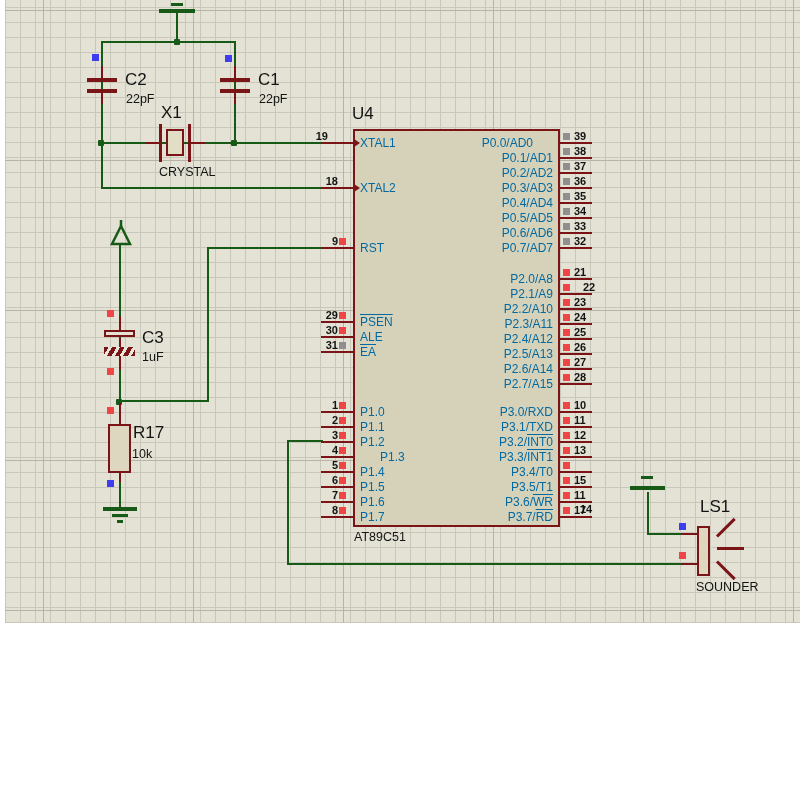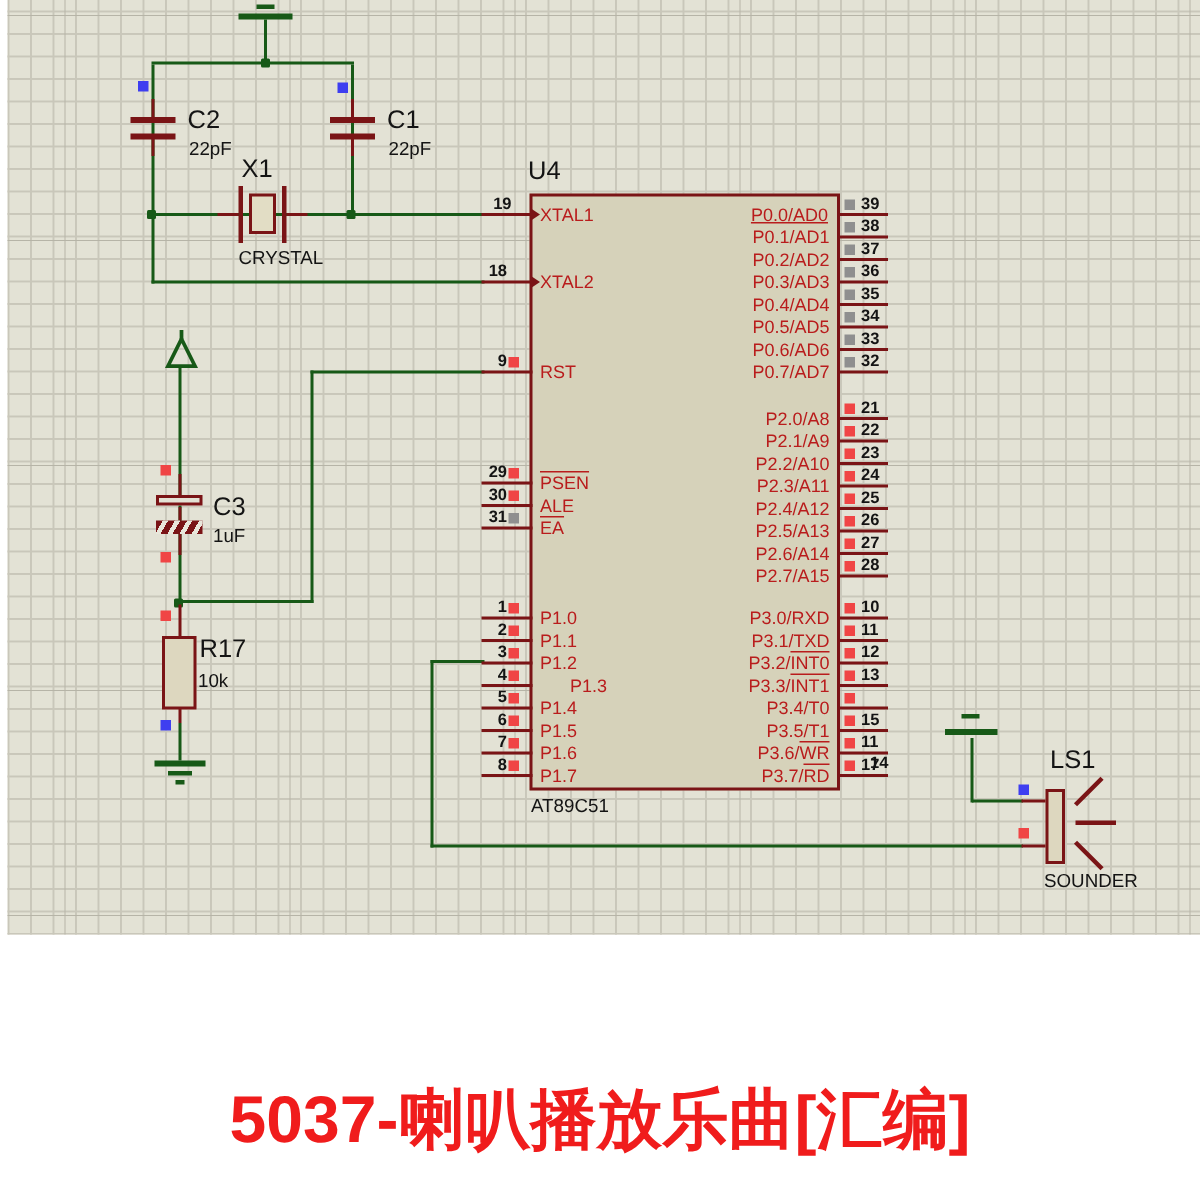--- a/index.html
+++ b/index.html
@@ -27,21 +27,21 @@
   .hollow{position:absolute;border:2px solid #7a1416;background:#e3e2d5;box-sizing:border-box;}
   .hatch{position:absolute;background:#7a1416;
     background-image:repeating-linear-gradient(120deg,transparent 0 4px,#e9e7db 4px 7px);}
   .chip{position:absolute;border:2px solid #7a1416;background:#d6d2ba;box-sizing:border-box;}
   .lbl{position:absolute;color:#141414;white-space:nowrap;}
   .ref{font-size:17px;}
   .val{font-size:12.5px;}
   .pinline{position:absolute;background:#7a1416;}
   .pinnum{position:absolute;font-size:11px;font-weight:bold;color:#141414;line-height:12px;white-space:nowrap;}
   .numL{text-align:right;}
-  .pinname{position:absolute;font-size:12px;color:#b91c1c;line-height:14px;white-space:nowrap;}
+  .pinname{position:absolute;font-size:12px;color:#0369a1;line-height:14px;white-space:nowrap;}
   .nmR{text-align:right;}
   .ol{text-decoration:overline;}
   .clk{position:absolute;width:0;height:0;border-left:6px solid #7a1416;
        border-top:4px solid transparent;border-bottom:4px solid transparent;}
   .wave{position:absolute;background:#7a1416;transform-origin:left center;}
   .cap{position:absolute;left:0;width:800px;text-align:center;font-weight:bold;
        font-size:44px;line-height:54px;white-space:nowrap;}
 </style>
 </head>
 <body>
@@ -137,24 +137,23 @@
   <div class="lbl val" style="left:159px;top:165px;">CRYSTAL</div>
   <div class="lbl ref" style="left:352px;top:104px;">U4</div>
   <div class="lbl val" style="left:354px;top:530px;">AT89C51</div>
   <div class="lbl ref" style="left:142px;top:328px;">C3</div>
   <div class="lbl val" style="left:142px;top:350px;">1uF</div>
   <div class="lbl ref" style="left:133px;top:423px;">R17</div>
   <div class="lbl val" style="left:132px;top:447px;">10k</div>
   <div class="lbl ref" style="left:700px;top:497px;">LS1</div>
   <div class="lbl val" style="left:696px;top:580px;">SOUNDER</div>
 
-  <div class="cap" style="top: 720px; color: rgb(240, 28, 28);">5037-喇叭播放乐曲[汇编]</div>
 
 <div class="pinline" style="left: 321px; top: 142px; width: 34px; height: 2px;"></div>
-    <div class="pinnum numL" style="left: 301px; top: 130px; width: 40px; height: 12px;">19</div>
+    <div class="pinnum numL" style="left: 288px; top: 130px; width: 40px; height: 12px;">19</div>
     <div class="clk" style="left: 354px; top: 139px; width: 0px; height: 0px;"></div>
     <div class="pinname" style="left: 360px; top: 136px; width: 140px; height: 14px;"><span>XTAL1</span></div>
     <div class="pinline" style="left: 321px; top: 187px; width: 34px; height: 2px;"></div>
     <div class="pinnum numL" style="left: 298px; top: 175px; width: 40px; height: 12px;">18</div>
     <div class="clk" style="left: 354px; top: 184px; width: 0px; height: 0px;"></div>
     <div class="pinname" style="left: 360px; top: 181px; width: 140px; height: 14px;"><span>XTAL2</span></div>
     <div class="pinline" style="left: 321px; top: 247px; width: 34px; height: 2px;"></div>
     <div class="pinnum numL" style="left: 298px; top: 235px; width: 40px; height: 12px;">9</div>
     <div class="sq red" style="left: 339px; top: 238px; width: 7px; height: 7px;"></div>
     <div class="pinname" style="left: 360px; top: 241px; width: 140px; height: 14px;"><span>RST</span></div>
@@ -198,21 +197,21 @@
     <div class="pinnum numL" style="left: 298px; top: 489px; width: 40px; height: 12px;">7</div>
     <div class="sq red" style="left: 339px; top: 492px; width: 7px; height: 7px;"></div>
     <div class="pinname" style="left: 360px; top: 495px; width: 140px; height: 14px;"><span>P1.6</span></div>
     <div class="pinline" style="left: 321px; top: 516px; width: 34px; height: 2px;"></div>
     <div class="pinnum numL" style="left: 298px; top: 504px; width: 40px; height: 12px;">8</div>
     <div class="sq red" style="left: 339px; top: 507px; width: 7px; height: 7px;"></div>
     <div class="pinname" style="left: 360px; top: 510px; width: 140px; height: 14px;"><span>P1.7</span></div>
     <div class="pinline" style="left: 558px; top: 142px; width: 34px; height: 2px;"></div>
     <div class="pinnum" style="left: 574px; top: 130px; width: 30px; height: 12px;">39</div>
     <div class="sq gray" style="left: 563px; top: 133px; width: 7px; height: 7px;"></div>
-    <div class="pinname nmR" style="left: 407px; top: 136px; width: 145px; height: 14px; text-decoration: underline;"><span>P0.0/AD0</span></div>
+    <div class="pinname nmR" style="left: 388px; top: 136px; width: 145px; height: 14px;"><span>P0.0/AD0</span></div>
     <div class="pinline" style="left: 558px; top: 157px; width: 34px; height: 2px;"></div>
     <div class="pinnum" style="left: 574px; top: 145px; width: 30px; height: 12px;">38</div>
     <div class="sq gray" style="left: 563px; top: 148px; width: 7px; height: 7px;"></div>
     <div class="pinname nmR" style="left: 408px; top: 151px; width: 145px; height: 14px;"><span>P0.1/AD1</span></div>
     <div class="pinline" style="left: 558px; top: 172px; width: 34px; height: 2px;"></div>
     <div class="pinnum" style="left: 574px; top: 160px; width: 30px; height: 12px;">37</div>
     <div class="sq gray" style="left: 563px; top: 163px; width: 7px; height: 7px;"></div>
     <div class="pinname nmR" style="left: 408px; top: 166px; width: 145px; height: 14px;"><span>P0.2/AD2</span></div>
     <div class="pinline" style="left: 558px; top: 187px; width: 34px; height: 2px;"></div>
     <div class="pinnum" style="left: 574px; top: 175px; width: 30px; height: 12px;">36</div>
@@ -232,21 +231,21 @@
     <div class="pinname nmR" style="left: 408px; top: 226px; width: 145px; height: 14px;"><span>P0.6/AD6</span></div>
     <div class="pinline" style="left: 558px; top: 247px; width: 34px; height: 2px;"></div>
     <div class="pinnum" style="left: 574px; top: 235px; width: 30px; height: 12px;">32</div>
     <div class="sq gray" style="left: 563px; top: 238px; width: 7px; height: 7px;"></div>
     <div class="pinname nmR" style="left: 408px; top: 241px; width: 145px; height: 14px;"><span>P0.7/AD7</span></div>
     <div class="pinline" style="left: 558px; top: 278px; width: 34px; height: 2px;"></div>
     <div class="pinnum" style="left: 574px; top: 266px; width: 30px; height: 12px;">21</div>
     <div class="sq red" style="left: 563px; top: 269px; width: 7px; height: 7px;"></div>
     <div class="pinname nmR" style="left: 408px; top: 272px; width: 145px; height: 14px;"><span>P2.0/A8</span></div>
     <div class="pinline" style="left: 558px; top: 293px; width: 34px; height: 2px;"></div>
-    <div class="pinnum" style="left: 574px; top: 281px; width: 30px; height: 12px;">22</div>
+    <div class="pinnum" style="left: 574px; top: 281px; width: 30px; height: 12px; text-align: center;">22</div>
     <div class="sq red" style="left: 563px; top: 284px; width: 7px; height: 7px;"></div>
     <div class="pinname nmR" style="left: 408px; top: 287px; width: 145px; height: 14px;"><span>P2.1/A9</span></div>
     <div class="pinline" style="left: 558px; top: 308px; width: 34px; height: 2px;"></div>
     <div class="pinnum" style="left: 574px; top: 296px; width: 30px; height: 12px;">23</div>
     <div class="sq red" style="left: 563px; top: 299px; width: 7px; height: 7px;"></div>
     <div class="pinname nmR" style="left: 408px; top: 302px; width: 145px; height: 14px;"><span>P2.2/A10</span></div>
     <div class="pinline" style="left: 558px; top: 323px; width: 34px; height: 2px;"></div>
     <div class="pinnum" style="left: 574px; top: 311px; width: 30px; height: 12px;">24</div>
     <div class="sq red" style="left: 563px; top: 314px; width: 7px; height: 7px;"></div>
     <div class="pinname nmR" style="left: 408px; top: 317px; width: 145px; height: 14px;"><span>P2.3/A11</span></div>

